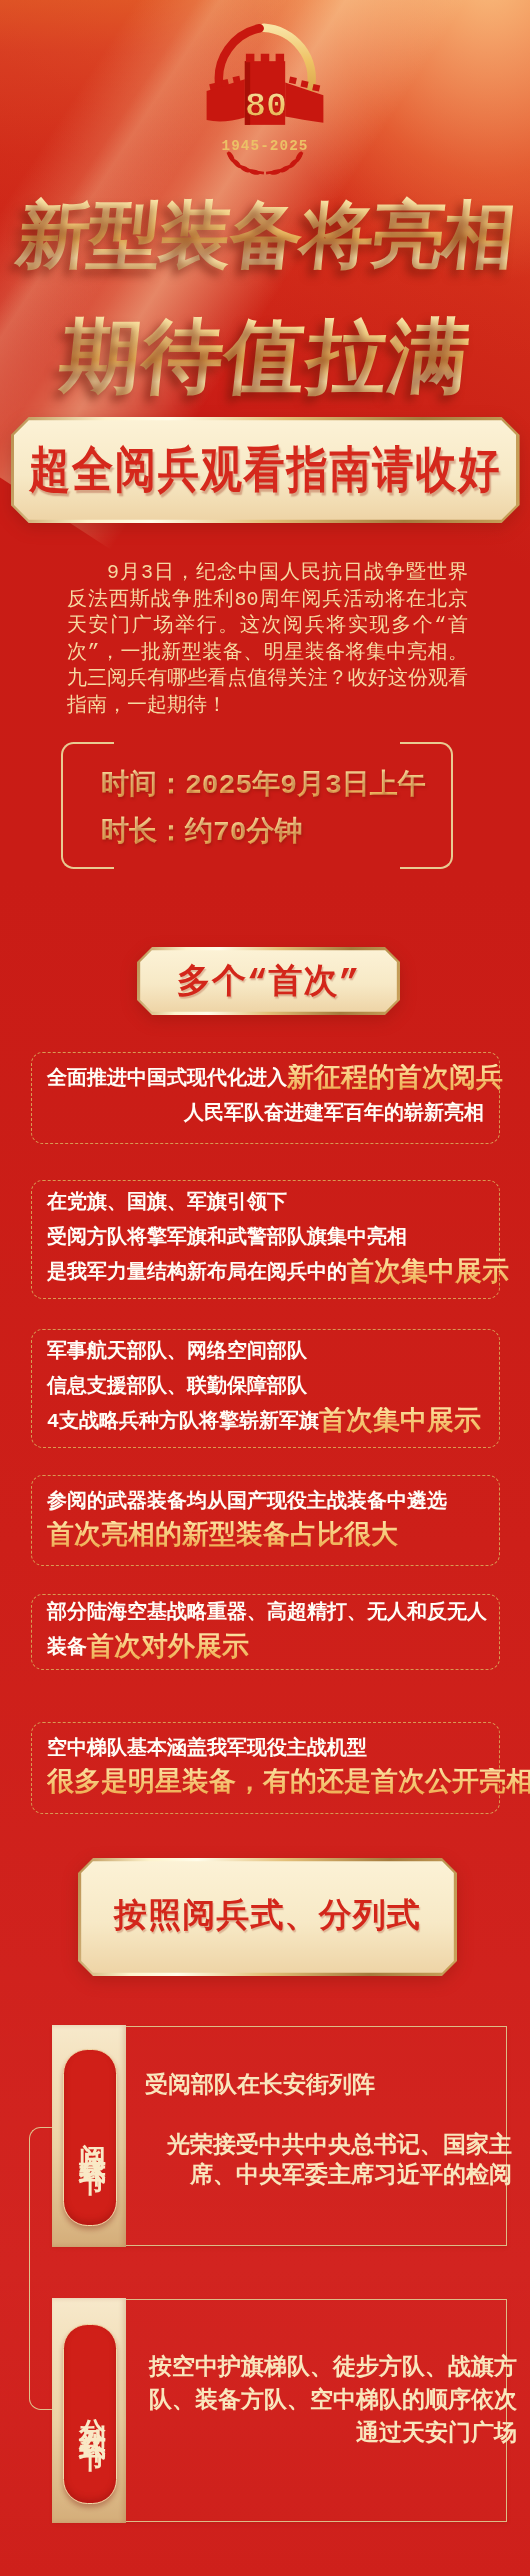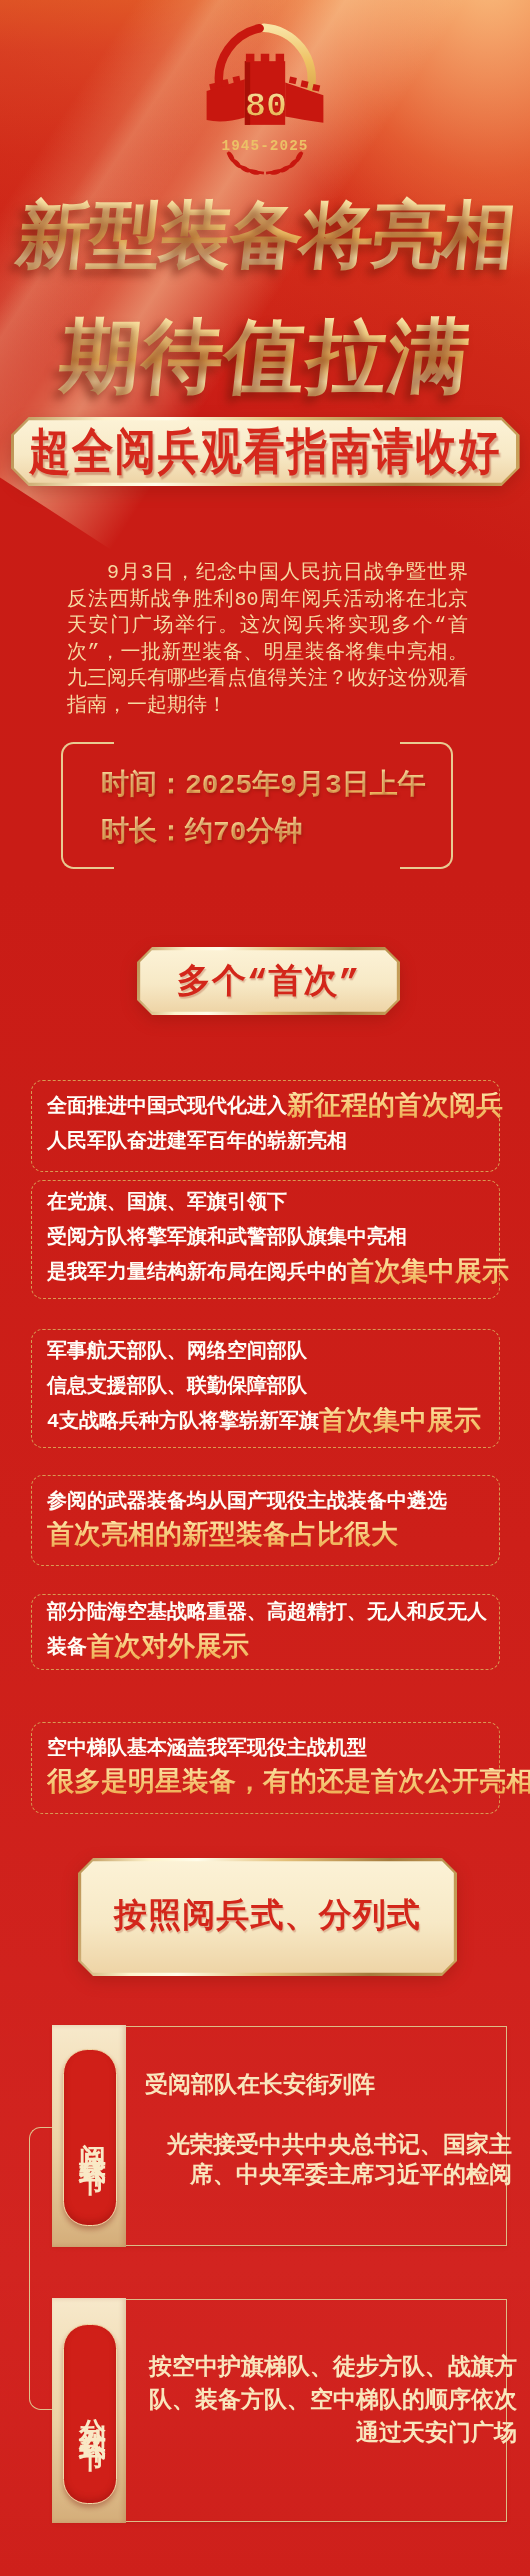--- a/index.html
+++ b/index.html
@@ -29,21 +29,21 @@
   
   .plaque{position:absolute;filter:drop-shadow(0 5.3px 7.4px rgba(130,20,8,.35));}
   .plate-outer{position:absolute;inset:0;
     background:linear-gradient(100deg,#b98f4e 0%,#fdf3cd 18%,#fffce9 30%,#e3bf78 52%,#a57b3d 78%,#caa35c 100%);}
   .plate-inner{position:absolute;inset:3.2px;display:flex;align-items:center;justify-content:center;flex-direction:column;
     background:linear-gradient(180deg,#fcf2d6 0%,#f7e9c6 55%,#eed4a6 100%);}
   .cut34{clip-path:polygon(18px 0,calc(100% - 18px) 0,100% 18px,100% calc(100% - 18px),calc(100% - 18px) 100%,18px 100%,0 calc(100% - 18px),0 18px);}
   .cut28{clip-path:polygon(15px 0,calc(100% - 15px) 0,100% 15px,100% calc(100% - 15px),calc(100% - 15px) 100%,15px 100%,0 calc(100% - 15px),0 15px);}
   .cut22{clip-path:polygon(11.7px 0,calc(100% - 11.7px) 0,100% 11.7px,100% calc(100% - 11.7px),calc(100% - 11.7px) 100%,11.7px 100%,0 calc(100% - 11.7px),0 11.7px);}
 
-  .banner{left:10.6px;top:417px;width:509px;height:69px;}
+  .banner{left:10.6px;top:417px;width:509px;height:106px;}
   .banner-text{font-size:49px;font-weight:bold;color:#d5281c;transform:scaleX(.84);white-space:nowrap;letter-spacing:2.1px;
     text-shadow:2.1px 3.2px 1.6px rgba(150,35,15,.32);}
 
   .badge1{left:137px;top:947px;width:263px;height:68px;}
   .badge1-text{font-size:34px;font-weight:bold;color:#d3261a;letter-spacing:1.1px;white-space:nowrap;
     text-shadow:1.1px 1.6px 1.1px rgba(150,35,15,.25);}
   .badge2{left:78px;top:1858px;width:379px;height:118px;}
   .badge2 .bline{font-size:33px;font-weight:bold;color:#d3261a;line-height:47px;letter-spacing:1.1px;white-space:nowrap;
     text-shadow:1.1px 1.6px 1.1px rgba(150,35,15,.25);}
 
@@ -61,21 +61,21 @@
   .tb-line{position:absolute;left:40px;font-size:28px;font-weight:bold;white-space:nowrap;
     background:linear-gradient(180deg,#fce2a8 0%,#f4c26c 65%,#e9a44d 100%);
     -webkit-background-clip:text;background-clip:text;color:transparent;
     text-shadow:1.1px 2.1px 2.7px rgba(120,20,8,.35);}
   .tb-l1{top:23.4px;}
   .tb-l2{top:70px;}
 
   
   .card{position:absolute;left:31px;width:469px;border:1.1px dashed #d89b52;border-radius:11.7px;
     display:flex;flex-direction:column;justify-content:center;padding:0 15px;box-sizing:border-box;}
-  .c1{top:1080px;height:92px;}
+  .c1{top:1052px;height:92px;text-align:right;}
   .c2{top:1180px;height:119px;}
   .c3{top:1329px;height:119px;}
   .c4{top:1475px;height:91px;}
   .c5{top:1594px;height:76px;}
   .c6{top:1722px;height:92px;}
   .card .line{line-height:31px;white-space:nowrap;}
   .seg-w{color:#fffdf6;font-size:20px;font-weight:bold;}
   .seg-g{font-size:27px;font-weight:bold;vertical-align:-1.6px;
     background:linear-gradient(180deg,#fce2a2 0%,#f5c675 48%,#eda64b 100%);
     -webkit-background-clip:text;background-clip:text;color:transparent;}

